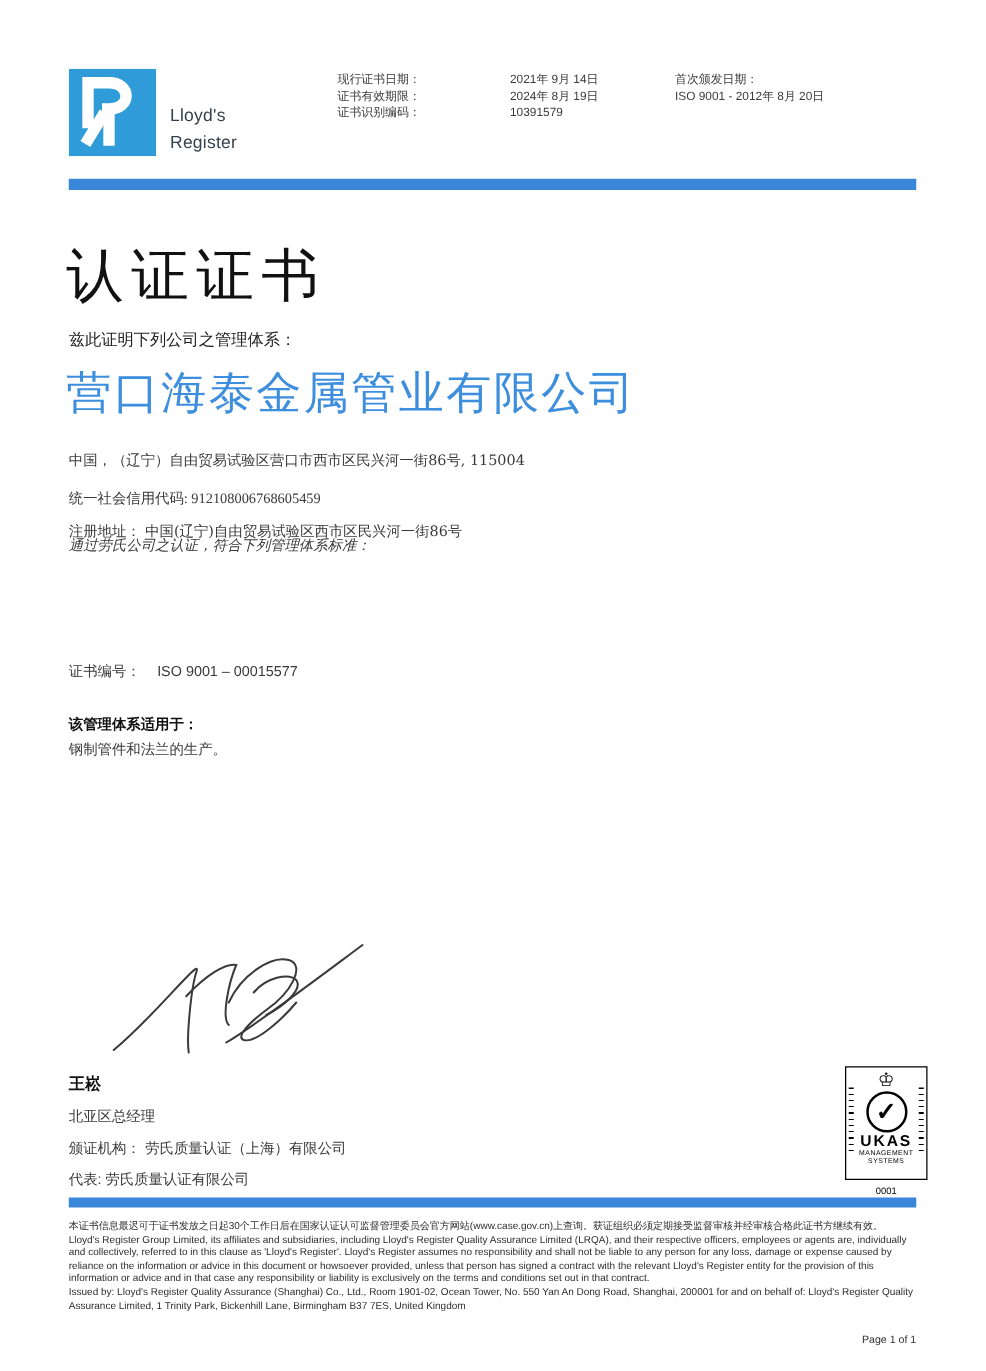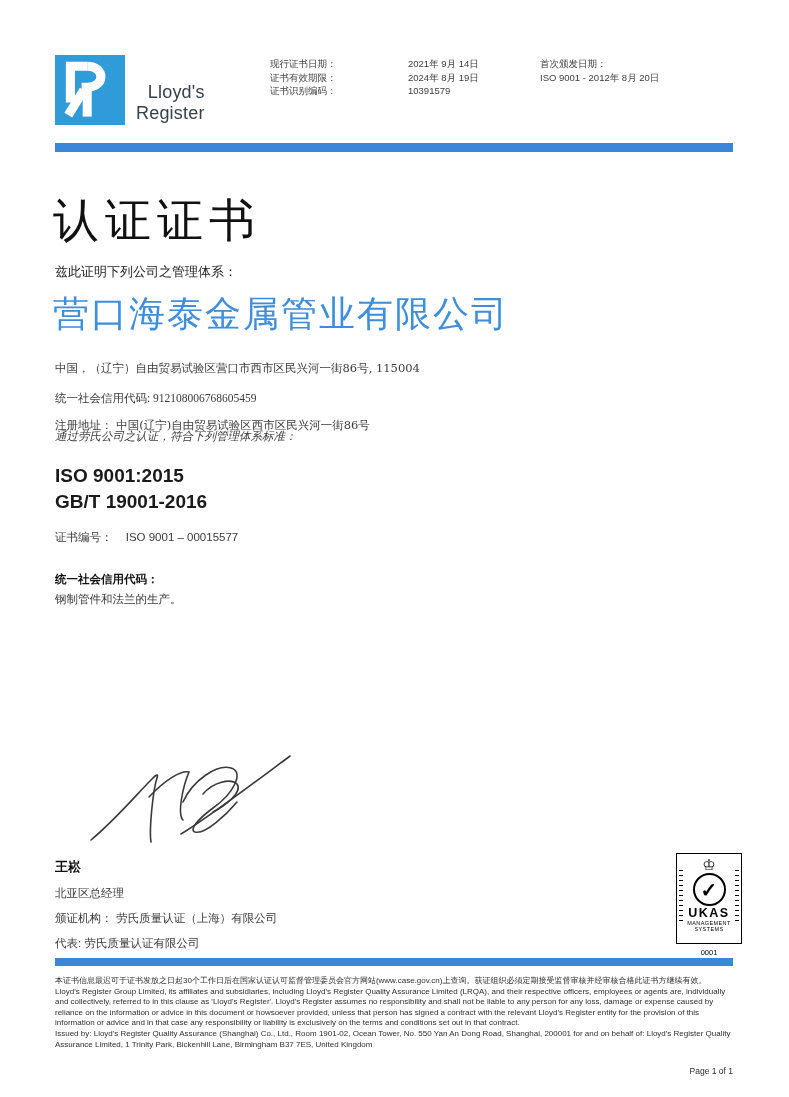--- a/index.html
+++ b/index.html
@@ -10,23 +10,22 @@
     width: 789px;
     height: 1097px;
     background: #ffffff;
     overflow: hidden;
   }
   
   .lr-logo-box { position: absolute; left: 55px; top: 55px; width: 70px; height: 70px; }
   .lr-wordmark {
     position: absolute; left: 136px; top: 82px;
     font-family: "Liberation Sans", sans-serif;
-    font-size: 18px; line-height: 21px; color: #35414d; font-weight: 400;
+    font-size: 14px; line-height: 21px; color: #35414d; font-weight: 400;
     letter-spacing: 0.2px;
-    text-align: right;
   }
   .cert-fields { position: absolute; left: 270px; top: 57px; font-size: 9.5px; color: #3c3c3c; line-height: 13.5px; }
   .cert-fields .row { display: flex; align-items: center; }
   .cert-fields .lbl { width: 138px; }
   .cert-fields .val { width: 130px; }
   .first-issue { position: absolute; left: 540px; top: 57px; font-size: 9.5px; color: #3c3c3c; line-height: 13.5px; }
   .blue-bar { position: absolute; left: 55px; width: 678px; height: 9px; background: #3a86d8; }
   .bar-top { top: 143px; }
   .bar-bottom { top: 958px; height: 8px; }
   
@@ -131,31 +130,27 @@
 
   <div class="doc-title">认证证书</div>
 
   <div class="intro">兹此证明下列公司之管理体系：</div>
   <div class="company">营口海泰金属管业有限公司</div>
   <div class="body-line addr">中国，（辽宁）自由贸易试验区营口市西市区民兴河一街86号, 115004</div>
   <div class="body-line credit">统一社会信用代码: 912108006768605459</div>
   <div class="body-line regaddr">注册地址：  中国(辽宁)自由贸易试验区西市区民兴河一街86号</div>
   <div class="body-line approval">通过劳氏公司之认证，符合下列管理体系标准：</div>
 
-  <div class="standards">
-    <div>ISO 9001:2015</div>
-    <div>GB/T 19001-2016</div>
-  </div>
 
   <div class="certno">
     <span class="cn">证书编号：</span>
     <span class="no">ISO 9001 – 00015577</span>
   </div>
 
-  <div class="scope-label">统一社会信用代码：</div>
+  <div class="scope-label">该管理体系适用于：</div>
   <div class="scope-text">钢制管件和法兰的生产。</div>
 
   <div class="signature-svg">
     <svg width="210" height="115" viewBox="0 0 210 115" aria-hidden="true">
       <g stroke="#3a3a3a" stroke-width="1.6" fill="none" stroke-linecap="round">
         <path d="M6 98 C30 78 52 52 66 38 C70 34 74 30 72 36 C68 48 64 88 66 100"></path>
         <path d="M64 55 C80 38 96 28 104 30 C98 44 92 72 98 78"></path>
         <path d="M98 60 C108 38 132 22 146 26 C160 30 148 52 128 66 C112 78 104 88 110 90 C120 93 142 72 152 60"></path>
         <path d="M118 52 C128 40 146 36 152 42 C158 50 140 64 128 70"></path>
         <path d="M96 92 C120 78 170 40 205 14"></path>

